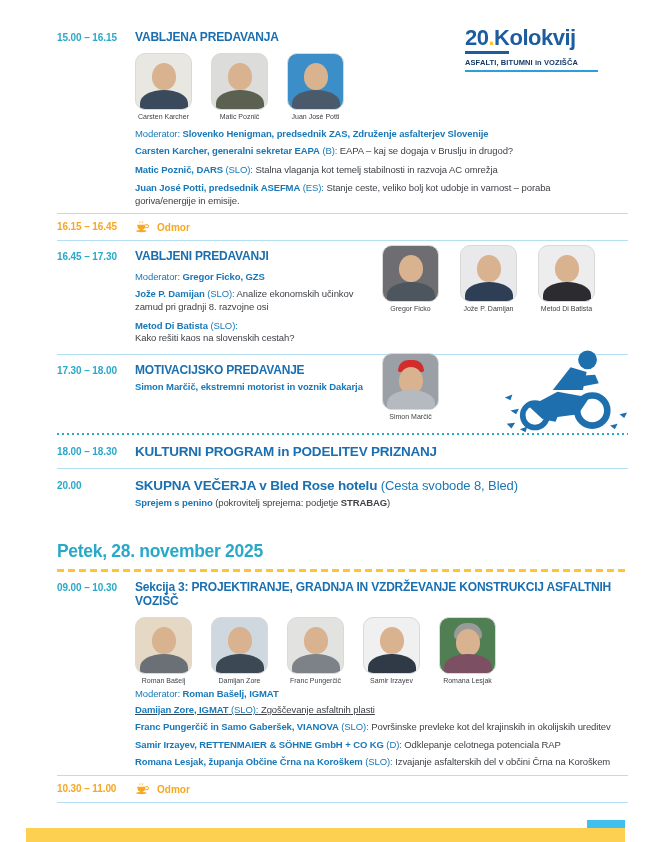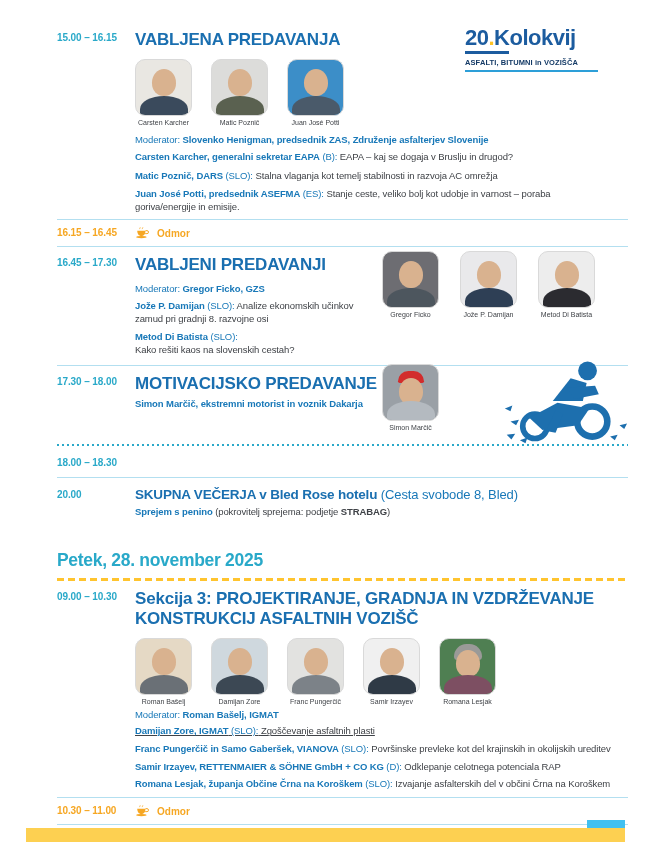--- a/index.html
+++ b/index.html
@@ -5,21 +5,21 @@
   html,body{margin:0;padding:0;background:#ffffff;}
   .page{position:relative;width:651px;height:842px;background:#fff;overflow:hidden;
         font-family:"Liberation Sans", sans-serif;color:#3f4247;}
 
   .main{position:absolute;left:57px;top:30px;width:571px;}
 
   .row{display:flex;align-items:flex-start;}
   .time{flex:0 0 78px;font-size:10px;font-weight:bold;color:#2aa9c9;padding-top:2px;letter-spacing:-0.1px;}
   .content{flex:1;min-width:0;position:relative;}
 
-  .sec-title{font-size:17px;font-weight:bold;color:#1a6fb0;letter-spacing:-0.2px;line-height:1.18;}
+  .sec-title{font-size:12px;font-weight:bold;color:#1a6fb0;letter-spacing:-0.2px;line-height:1.18;}
   .moderator{margin-top:8px;font-size:9.5px;color:#1878b8;letter-spacing:-0.1px;}
   .moderator .bold{font-weight:bold;}
   .talk{margin:6px 0 0 0;font-size:9.5px;line-height:1.32;color:#3f4247;max-width:478px;letter-spacing:-0.1px;}
   .talk .sp{color:#1878b8;font-weight:bold;}
   .talk .tag{color:#1878b8;}
   .talk .block{display:block;}
   .narrow .talk{max-width:240px;}
 
   .photos{display:flex;gap:19px;margin-top:9px;}
   .pcell{width:57px;text-align:center;}
@@ -197,20 +197,23 @@
             </g>
           </svg>
         </div>
       </div>
     </div>
 
     <div class="hr-dotted mt6"></div>
 
     <div class="row mt9">
       <div class="time">18.00 – 18.30</div>
+      <div class="content">
+        <div class="event-title">KULTURNI PROGRAM in PODELITEV PRIZNANJ</div>
+      </div>
     </div>
 
     <div class="hr mt9"></div>
 
     <div class="row mt9">
       <div class="time">20.00</div>
       <div class="content">
         <div class="event-title"><span>SKUPNA VEČERJA v Bled Rose hotelu</span> <span class="event-note">(Cesta svobode 8, Bled)</span></div>
         <div class="event-sub"><span class="lead">Sprejem s penino</span> <span>(pokrovitelj sprejema: podjetje</span> <span class="boldgray">STRABAG</span><span>)</span></div>
       </div>

